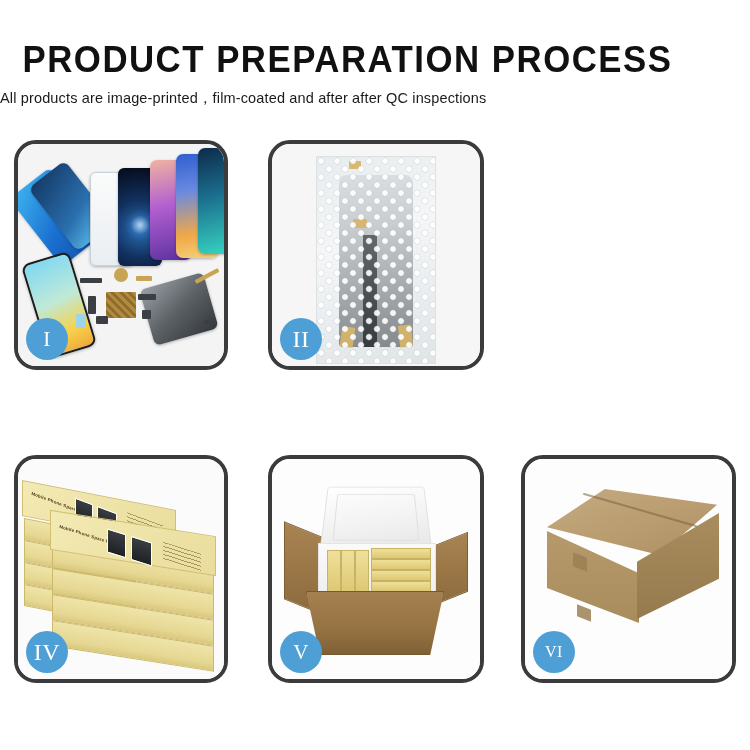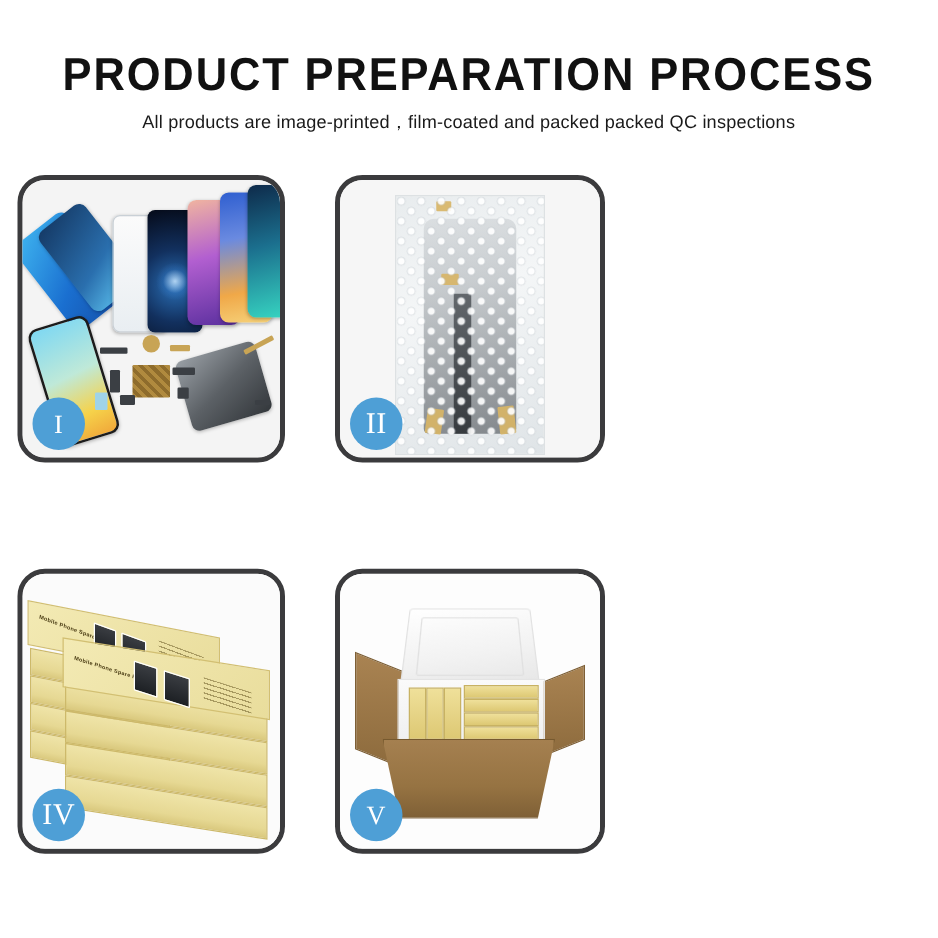--- a/index.html
+++ b/index.html
@@ -15,21 +15,20 @@
     position: relative;
   }
 
   
   .header {
     position: absolute;
     left: 0;
     top: 0;
     width: 750px;
     height: 125px;
-    text-align: center;
   }
   .page-title {
     position: absolute;
     left: 0;
     top: 38px;
     width: 750px;
     font-size: 37px;
     line-height: 44px;
     font-weight: 700;
     letter-spacing: 1.6px;
@@ -368,21 +367,21 @@
     position: absolute;
     background: #9b8053;
     opacity: .85;
   }
 </style>
 </head>
 <body>
 
 <div class="header">
   <div class="page-title">PRODUCT PREPARATION PROCESS</div>
-  <div class="page-subtitle">All products are image-printed，film-coated and packed packed QC inspections</div>
+  <div class="page-subtitle">All products are image-printed，film-coated and after after QC inspections</div>
 </div>
 
 <div class="grid">
 
   <div class="panel panel-r1 panel-c1">
     <div class="stage p1">
       <div class="phone ph-blue-back"></div>
       <div class="phone ph-blue-back2"></div>
       <div class="phone ph-glass"></div>
       <div class="phone ph-dark"></div>
@@ -467,14 +466,25 @@
         <div class="y-pack" style="left:52px;top:4px;width:58px;height:9px;"></div>
         <div class="y-pack" style="left:52px;top:15px;width:58px;height:9px;"></div>
         <div class="y-pack" style="left:52px;top:26px;width:58px;height:9px;"></div>
         <div class="y-pack" style="left:52px;top:37px;width:58px;height:9px;"></div>
       </div>
       <div class="c-body"></div>
     </div>
     <div class="badge">V</div>
   </div>
 
+  <div class="panel panel-r2 panel-c3">
+    <div class="stage p6">
+      <div class="cart-top"></div>
+      <div class="cart-left"></div>
+      <div class="cart-right"></div>
+      <div class="cart-seam" style="left:56px;top:50px;width:118px;height:2px;transform:rotate(16deg);"></div>
+      <div class="cart-tab" style="left:48px;top:96px;width:14px;height:14px;transform:skewY(22deg);"></div>
+      <div class="cart-tab" style="left:52px;top:148px;width:14px;height:12px;transform:skewY(22deg);"></div>
+    </div>
+    <div class="badge xwide">VI</div>
+  </div>
 
 </div>
 
 </body></html>

